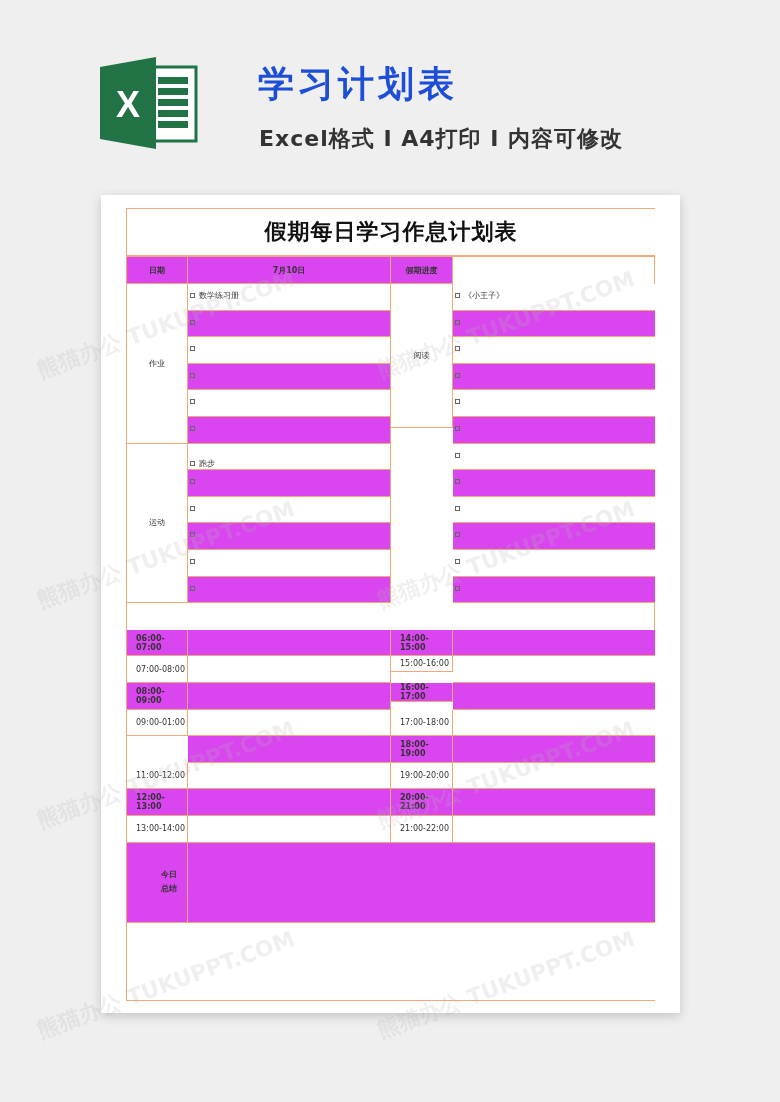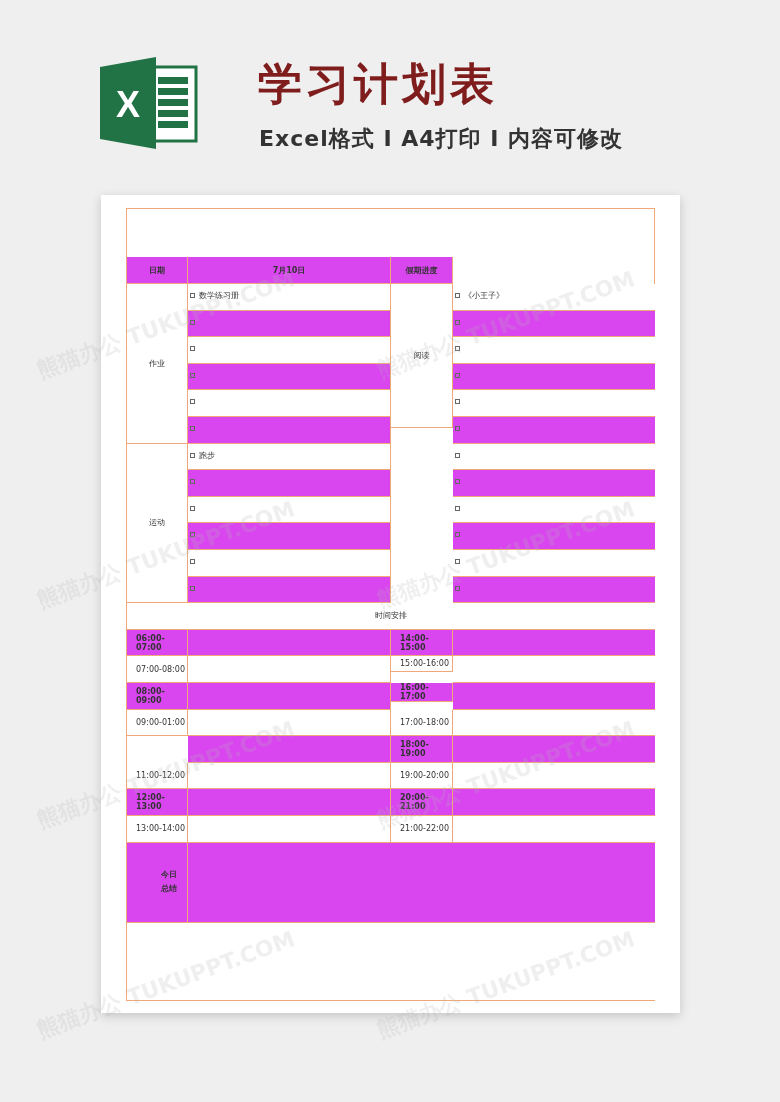--- a/index.html
+++ b/index.html
@@ -3,22 +3,22 @@
 <meta charset="utf-8">
 <style>
   html, body { margin:0; padding:0; }
   body {
     width:780px; height:1102px; overflow:hidden; position:relative;
     background:#efefef;
     font-family:"DejaVu Sans","Liberation Sans",sans-serif;
   }
   .banner-logo { position:absolute; left:100px; top:57px; width:98px; height:92px; }
   .banner-title {
-    position:absolute; left:258px; top:52px; font-size:44px; font-weight:bold;
-    color:#7f1d1d; letter-spacing:4px; line-height:64px;
+    position:absolute; left:258px; top:52px; font-size:36px; font-weight:bold;
+    color:#1d4ed8; letter-spacing:4px; line-height:64px;
   }
   .banner-sub {
     position:absolute; left:259px; top:124px; font-size:22px; font-weight:bold;
     color:#333; letter-spacing:1px; line-height:30px;
   }
   .paper {
     position:absolute; left:101px; top:195px; width:579px; height:818px;
     background:#fff; box-shadow:0 3px 10px rgba(0,0,0,0.18);
   }
   .tbl {
@@ -61,20 +61,21 @@
     <polygon points="0,10 56,0 56,92 0,82" fill="#217346"></polygon>
     <text x="28" y="60" font-family="Liberation Sans, sans-serif" font-size="36" font-weight="bold" fill="#fff" text-anchor="middle">X</text>
   </svg>
 </div>
 <div class="banner-title">学习计划表</div>
 <div class="banner-sub">Excel格式 I A4打印 I 内容可修改</div>
 
 <div class="paper">
   <div class="tbl" id="tbl">
 
+    <div class="cell c title-cell wh" style="left:0;top:0;width:528px;height:48px;border-bottom:2px solid #f0a878;border-right:none;">假期每日学习作息计划表</div>
 
     <div class="cell c pk" style="left:0;top:48px;width:61px;height:27px;">日期</div>
     <div class="cell c pk" style="left:61px;top:48px;width:203px;height:27px;">7月10日</div>
     <div class="cell c pk" style="left:264px;top:48px;width:62px;height:27px;">假期进度</div>
   <div class="cell c wh" style="left:0;top:75px;width:61px;height:159.60000000000002px;">作业</div>
       <div class="cell c wh" style="left:264px;top:75px;width:62px;height:144px;">阅读</div>
       <div class="cell l wh" style="left:326px;top:75px;width:202px;height:26.6px;border-right:none;align-items:flex-start;padding-top:6px;">
         <span class="chk" style="margin-top: 3px;"></span>
         <span>《小王子》</span>
       </div>
@@ -116,21 +117,21 @@
       </div>
       <div class="cell l pk" style="left:61px;top:208px;width:203px;height:26.6px;align-items:flex-start;padding-top:6px;">
         <span class="chk" style="margin-top: 3px;"></span>
         <span></span>
       </div>
       <div class="cell l pk" style="left:326px;top:208px;width:202px;height:26.6px;border-right:none;align-items:flex-start;padding-top:6px;">
         <span class="chk" style="margin-top: 3px;"></span>
         <span></span>
       </div>
       <div class="cell c wh" style="left:0;top:234.60000000000002px;width:61px;height:159.60000000000002px;">运动</div>
-      <div class="cell l wh" style="left:61px;top:234.60000000000002px;width:203px;height:26.6px;align-items:flex-start;padding-top:6px;">
+      <div class="cell l wh" style="left:61px;top:234.60000000000002px;width:203px;height:26.6px;align-items:flex-start;padding-top:14px;">
         <span class="chk" style="margin-top: 3px;"></span>
         <span>跑步</span>
       </div>
       <div class="cell l wh" style="left:326px;top:234.60000000000002px;width:202px;height:26.6px;border-right:none;align-items:flex-start;padding-top:6px;">
         <span class="chk" style="margin-top: 3px;"></span>
         <span></span>
       </div>
       <div class="cell l pk" style="left:61px;top:261.20000000000005px;width:203px;height:26.6px;align-items:flex-start;padding-top:6px;">
         <span class="chk" style="margin-top: 3px;"></span>
         <span></span>
@@ -164,21 +165,20 @@
         <span></span>
       </div>
       <div class="cell l pk" style="left:61px;top:367.6px;width:203px;height:26.6px;align-items:flex-start;padding-top:6px;">
         <span class="chk" style="margin-top: 3px;"></span>
         <span></span>
       </div>
       <div class="cell l pk" style="left:326px;top:367.6px;width:202px;height:26.6px;border-right:none;align-items:flex-start;padding-top:6px;">
         <span class="chk" style="margin-top: 3px;"></span>
         <span></span>
       </div>
-      <div class="cell c wh" style="left:0;top:394.20000000000005px;width:528px;height:26.6px;border-right:none;">时间安排</div>
       <div class="cell time pk" style="left:0;top:420.80000000000007px;width:61px;height:26.6px;">06:00-07:00</div>
       <div class="cell pk" style="left:61px;top:420.80000000000007px;width:203px;height:26.6px;"></div>
       <div class="cell time pk" style="left:264px;top:420.80000000000007px;width:62px;height:26.6px;">14:00-15:00</div>
       <div class="cell pk" style="left:326px;top:420.80000000000007px;width:202px;height:26.6px;border-right:none;"></div>
       <div class="cell time wh" style="left:0;top:447.4000000000001px;width:61px;height:26.6px;">07:00-08:00</div>
       <div class="cell wh" style="left:61px;top:447.4000000000001px;width:203px;height:26.6px;"></div>
       <div class="cell time wh" style="left:264px;top:447.4000000000001px;width:62px;height:16px;">15:00-16:00</div>
       <div class="cell wh" style="left:326px;top:447.4000000000001px;width:202px;height:26.6px;border-right:none;"></div>
       <div class="cell time pk" style="left:0;top:474.0000000000001px;width:61px;height:26.6px;">08:00-09:00</div>
       <div class="cell pk" style="left:61px;top:474.0000000000001px;width:203px;height:26.6px;"></div>

